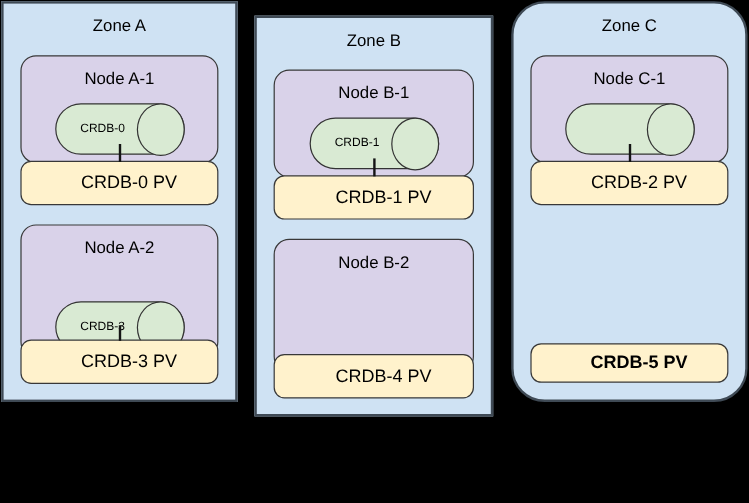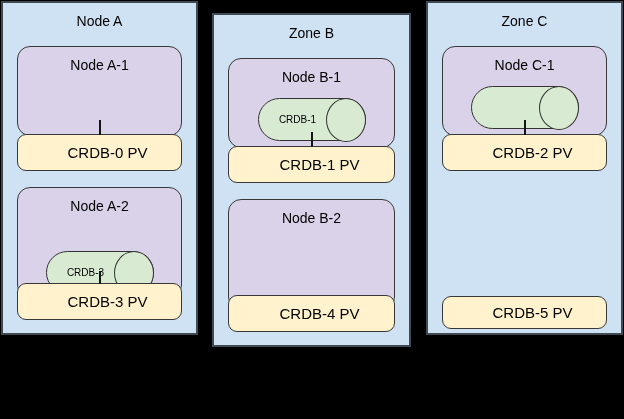--- a/index.html
+++ b/index.html
@@ -1,46 +1,50 @@
 <!DOCTYPE html>
 <html><head>
 <meta charset="utf-8">
 <style>
   html,body{margin:0;padding:0;background:#000;}
   body{width:624px;height:419px;position:relative;font-family:"Liberation Sans",sans-serif;color:#000;overflow:hidden;}
   .zone{position:absolute;top:1px;height:334px;background:#cfe2f3;border:2px solid #3f4a55;box-sizing:border-box;}
   .zone-a{left:1px;width:197px;}
   .zone-b{left:212px;width:199px;margin-top:12px;}
-  .zone-c{left:426px;width:197px;}
+  .zone-c{left:426px;width:197px;border-radius:28px;}
   .zone-title{position:absolute;top:10px;left:0;right:0;text-align:center;font-size:14px;}
   .node{position:absolute;left:14px;right:14px;background:#d9d2e9;border:1.5px solid #383838;border-radius:13px;box-sizing:border-box;z-index:1;}
   .node1{top:43px;height:90px;}
   .node2{top:184px;height:111px;}
   .node-title{margin-top:10px;text-align:center;font-size:14px;}
   .cylinder{position:absolute;left:50%;transform:translateX(-50%);width:108px;height:43px;background:#d9ead3;border:1.5px solid #333;border-radius:22px;box-sizing:border-box;}
   .node1 .cylinder{bottom:6px;}
   .node2 .cylinder{bottom:3px;}
   .cyl-cap{position:absolute;top:-1.5px;right:-1.5px;bottom:-1.5px;width:40px;background:#d9ead3;border:1.5px solid #333;border-radius:50%;box-sizing:border-box;}
   .cyl-label{position:absolute;left:4px;right:32px;top:0;bottom:0;display:flex;align-items:center;justify-content:center;font-size:10px;}
   .pv{position:absolute;left:14px;right:14px;background:#fff2cc;border:1.5px solid #383838;border-radius:9px;box-sizing:border-box;display:flex;align-items:center;justify-content:center;font-size:15px;z-index:2;padding-left:16px;}
   .pv1{top:131px;height:37px;}
   .pv2{top:280px;height:37px;}
-  .pv2-short{top:293px;height:33px;}
+  .pv2-short{top:283px;height:33px;font-weight:bold;}
   .connector{position:absolute;left:50%;width:2px;margin-left:-1px;background:#141414;z-index:3;}
   .connector1{top:117px;height:15px;}
   .connector2{top:268px;height:13px;}
 </style>
 </head>
 <body>
 
 <div class="zone zone-a">
-  <div class="zone-title">Node A</div>
+  <div class="zone-title">Zone A</div>
 
   <div class="node node1">
     <div class="node-title">Node A-1</div>
+    <div class="cylinder">
+      <div class="cyl-cap"></div>
+      <div class="cyl-label">CRDB-0</div>
+    </div>
   </div>
   <div class="connector connector1"></div>
   <div class="pv pv1">
     <span>CRDB-0 PV</span>
   </div>
 
   <div class="node node2">
     <div class="node-title">Node A-2</div>
     <div class="cylinder">
       <div class="cyl-cap"></div>

